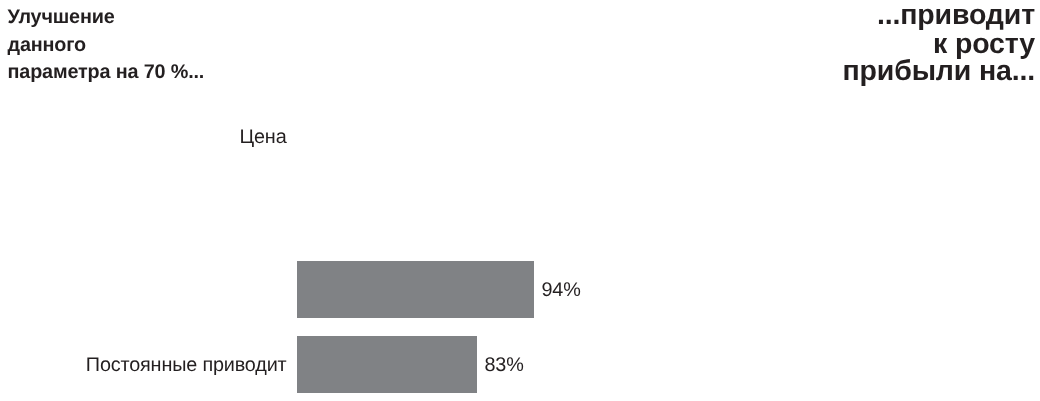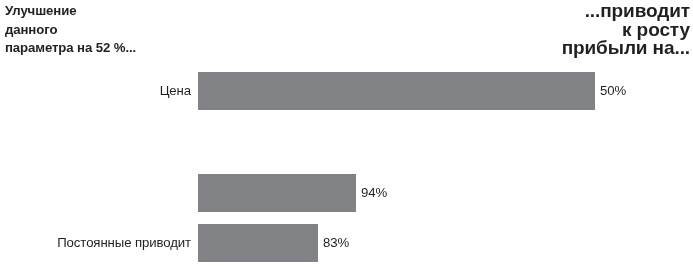--- a/index.html
+++ b/index.html
@@ -103,34 +103,30 @@
   }
 </style>
 </head>
 <body>
 
 <div id="chart-root">
 
   <div class="header-band">
     <div class="header-left">Улучшение
 данного
-параметра на 52 %...</div>
+параметра на 70 %...</div>
     <div class="header-right">...приводит
 к росту
 прибыли на...</div>
   </div>
 
   <div class="rows">
 
     <div class="row" style="top: 72px;">
       <div class="row-label">Цена</div>
-      <div class="bar-wrap">
-        <div class="bar" style="width: 397px;"></div>
-        <div class="bar-value">50%</div>
-      </div>
     </div>
 
 
     <div class="row" style="top: 174px;">
       <div class="bar-wrap">
         <div class="bar" style="width: 158px;"></div>
         <div class="bar-value">94%</div>
       </div>
     </div>
 

